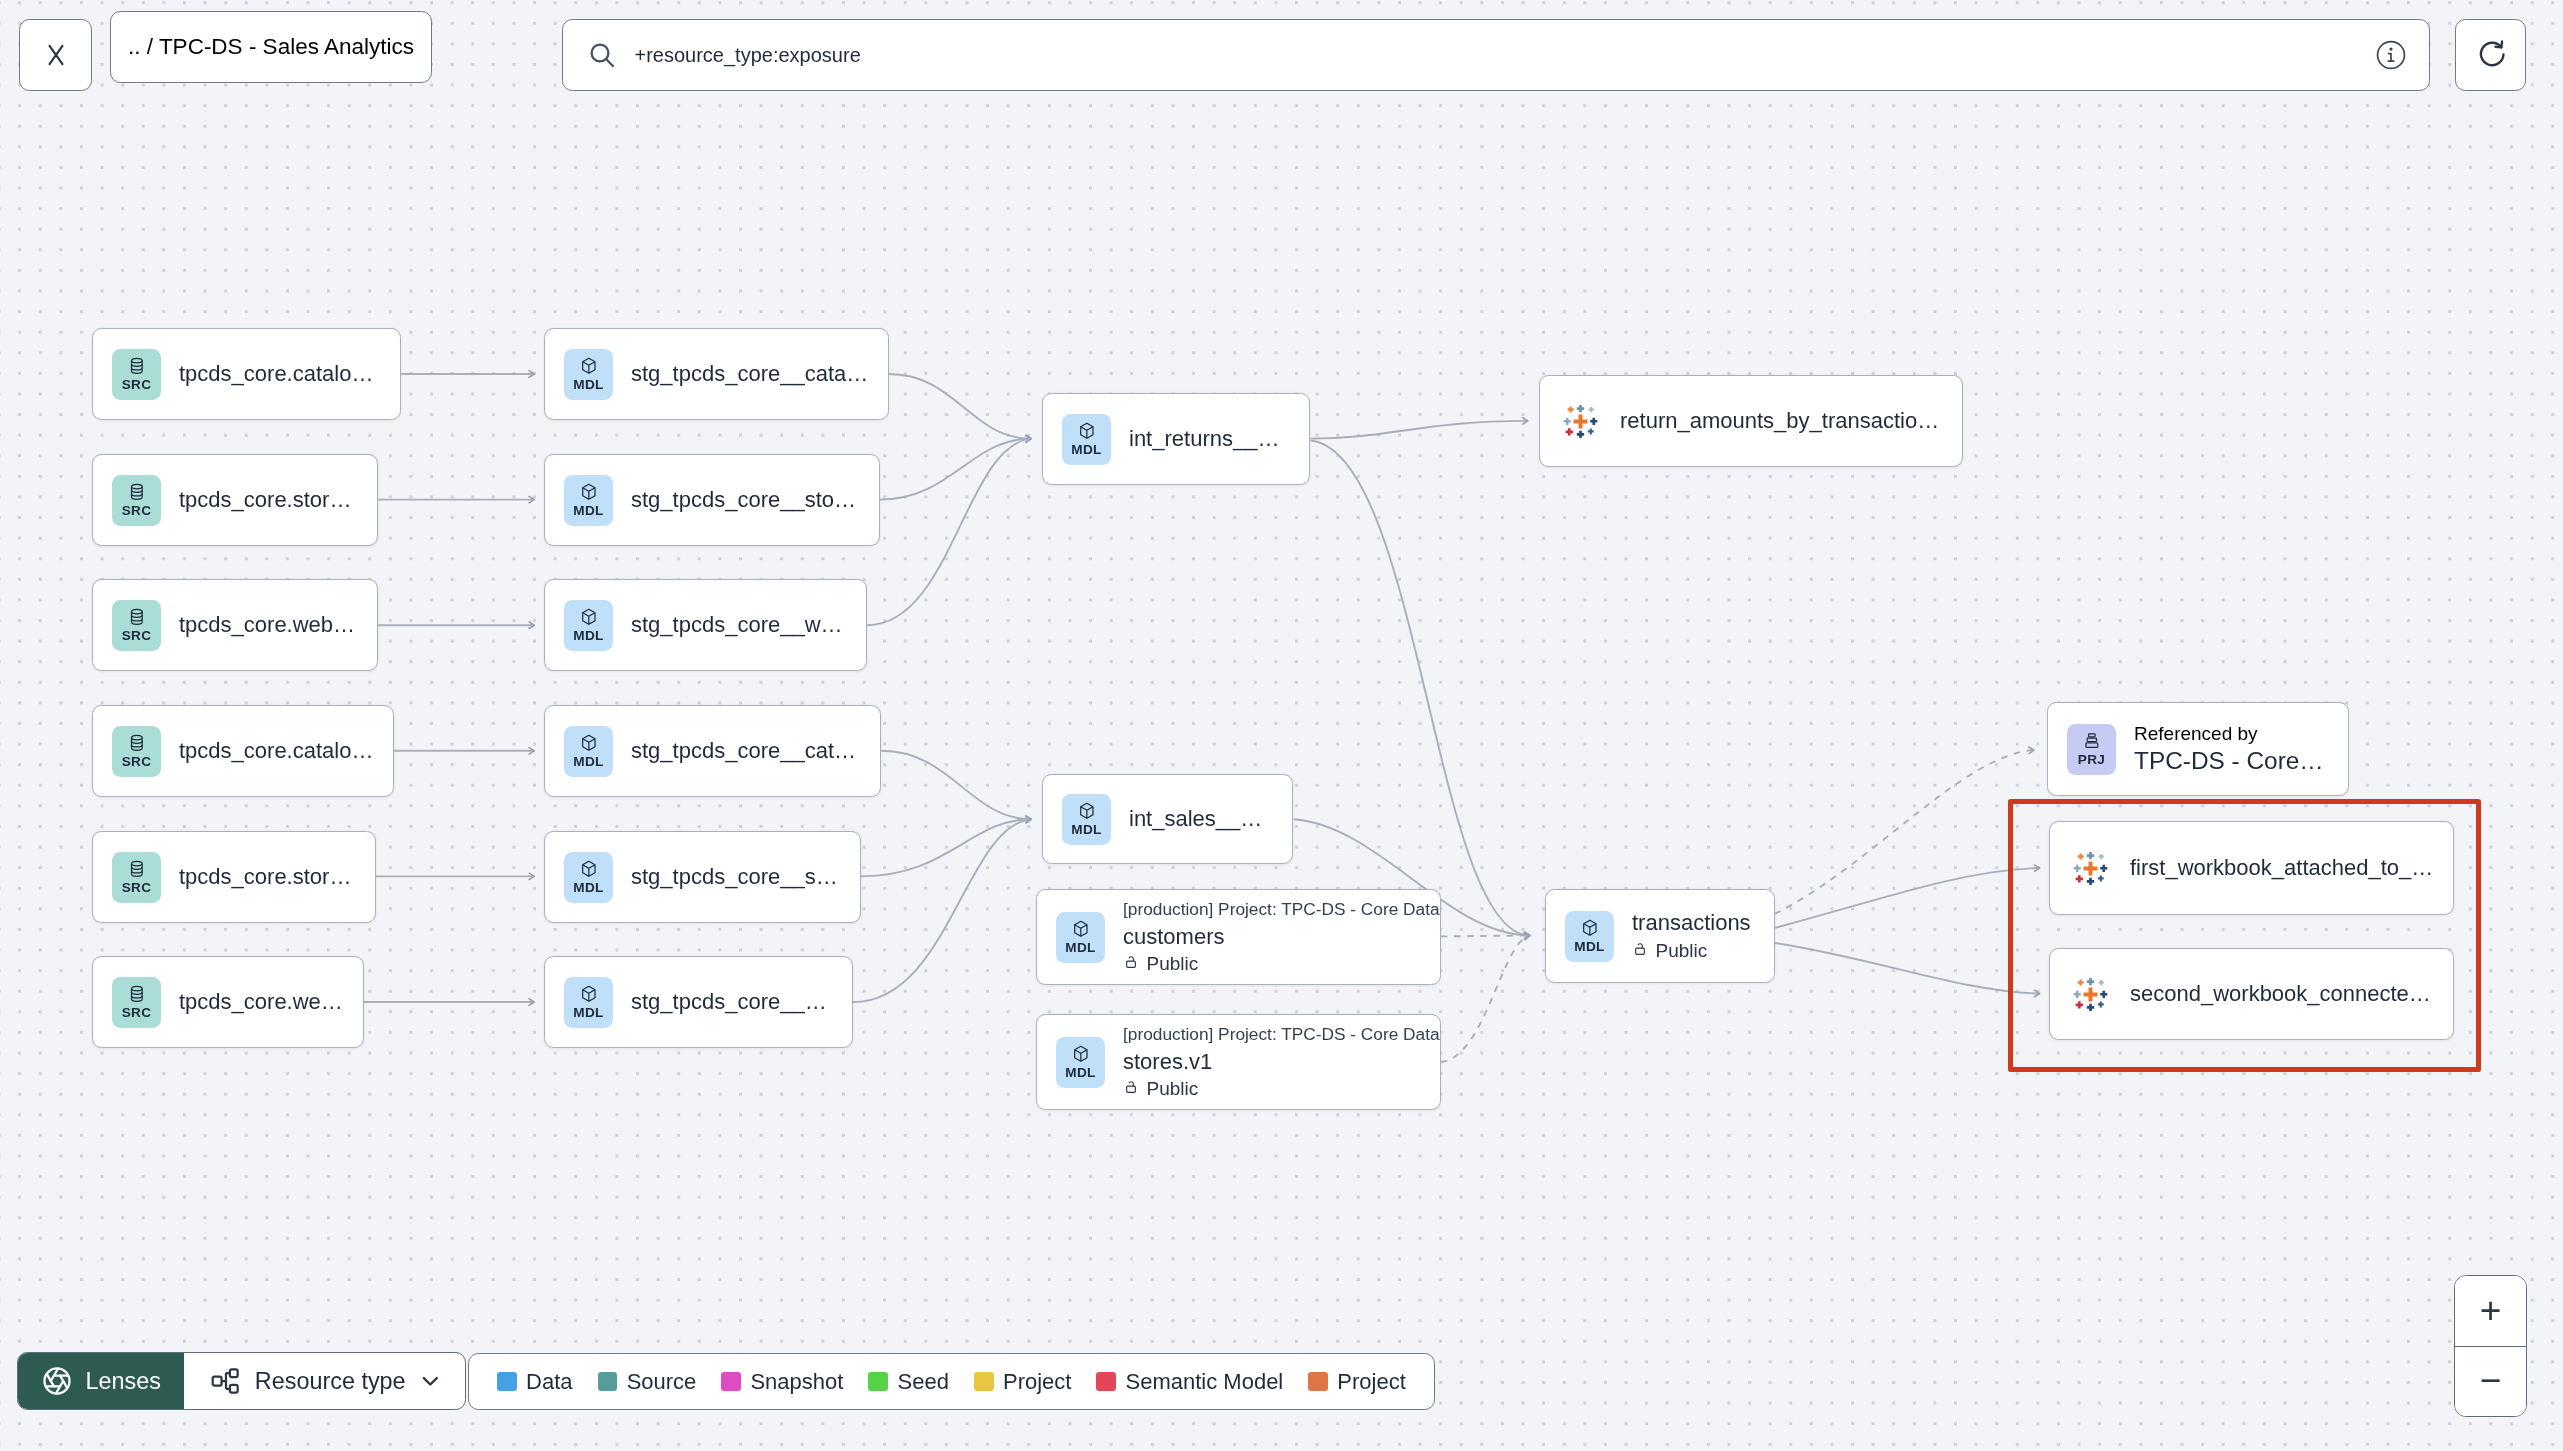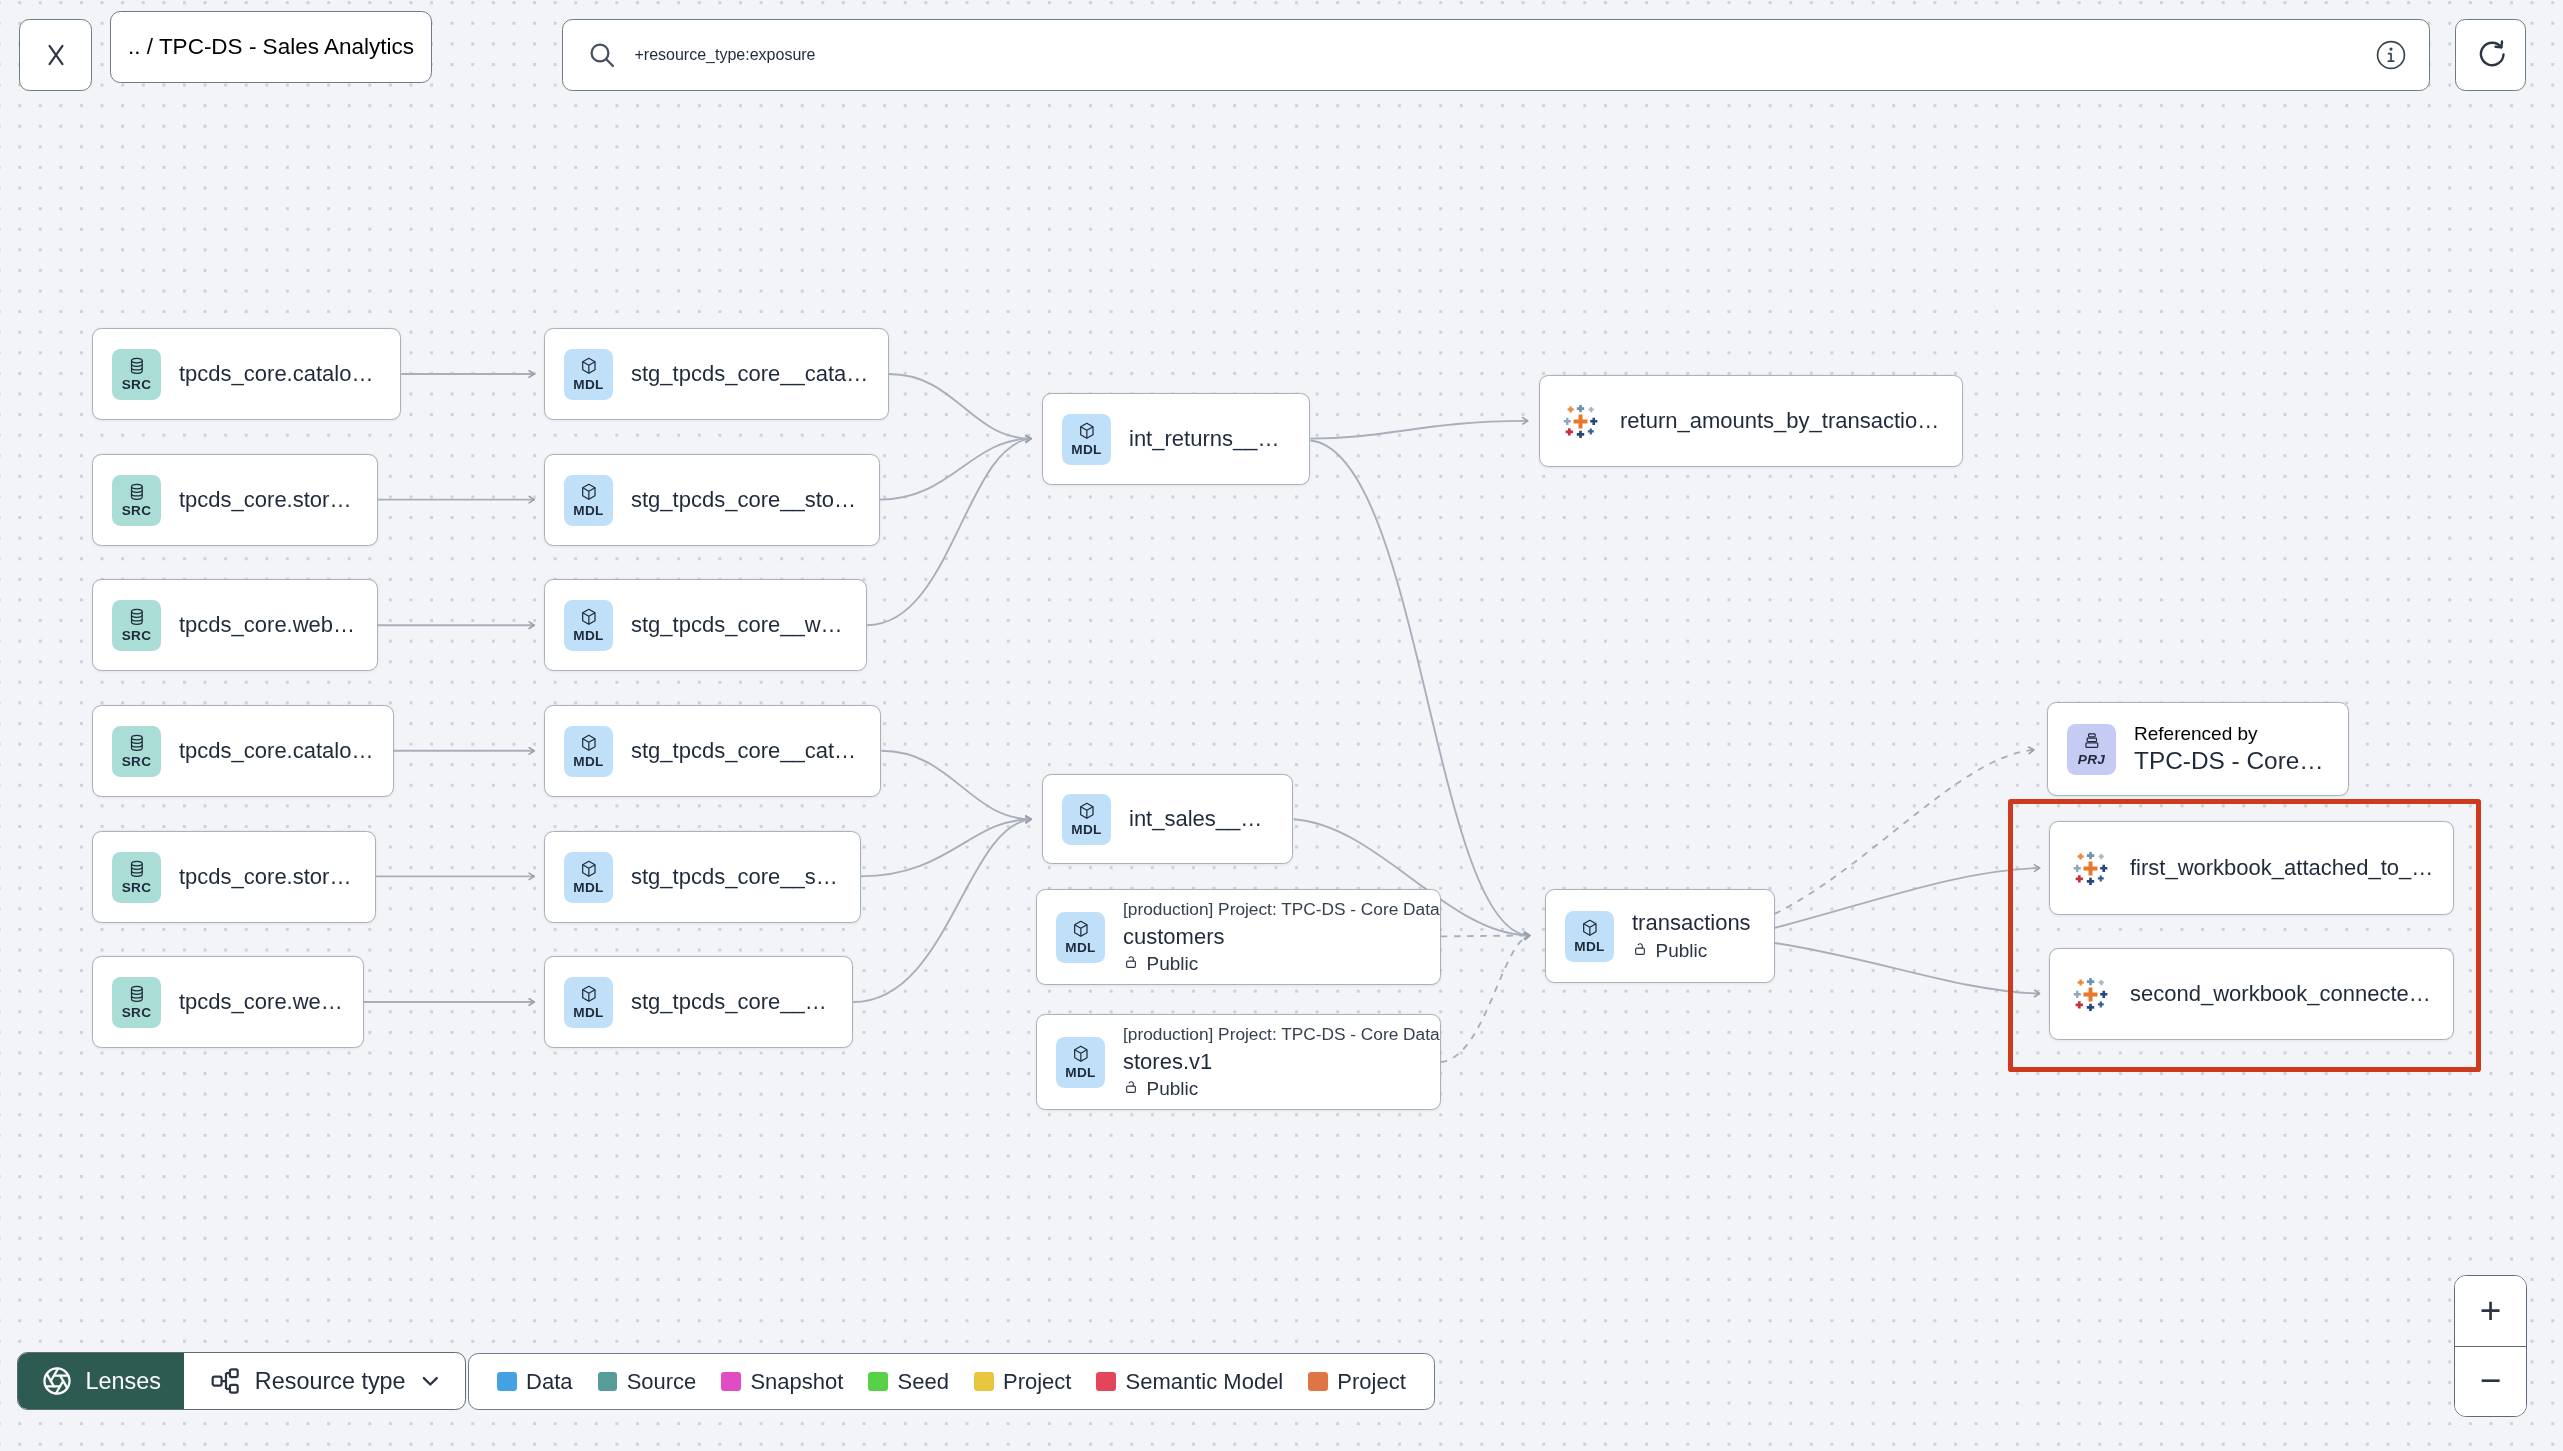--- a/index.html
+++ b/index.html
@@ -16,21 +16,21 @@
   
   .ctl{
     position:absolute;background:#fff;border:1.9px solid #6e7a8a;border-radius:10.3px;
     box-sizing:border-box;display:flex;align-items:center;justify-content:center;
   }
   .close-btn{left:19px;top:19px;width:73px;height:72px;cursor:pointer}
   .breadcrumb-btn{left:110px;top:11px;width:322px;height:72px;font-size:22.5px;cursor:pointer}
   .search-box{left:562px;top:19px;width:1868px;height:72px;justify-content:flex-start;padding:0 22.5px;gap:15px}
   .search-box input{
     border:none;outline:none;background:transparent;flex:1;
-    font-family:"Liberation Sans",sans-serif;font-size:16px;color:#1f2a3a;
+    font-family:"Liberation Sans",sans-serif;font-size:20px;color:#1f2a3a;
   }
   .refresh-btn{left:2455px;top:19px;width:71px;height:72px;cursor:pointer}
   
   #nodes .node{
     position:absolute;background:#fff;border:1.4px solid #a9b1bc;border-radius:9.4px;
     box-shadow:0 0.9px 2.8px rgba(25,35,50,.07);
     display:flex;align-items:center;gap:18px;padding:0 19px;box-sizing:border-box;
     white-space:nowrap;overflow:hidden;z-index:2;cursor:pointer;
   }
   .badge{
@@ -394,21 +394,21 @@
           <path d="M36,7.8 V13.6 M33.1,10.7 H38.9" stroke="#a3b6c4" stroke-width="2.2"></path>
           <path d="M11.5,31.4 V39.6 M7.4,35.5 H15.6" stroke="#c9303e" stroke-width="3"></path>
           <path d="M35.5,31.8 V38.4 M32.2,35.1 H38.8" stroke="#3d5e92" stroke-width="2.4"></path>
         </svg>
       </span>
       <div class="txt">
         <div class="name">return_amounts_by_transaction_type</div>
       </div>
     </div>
     <div class="node project" style="left: 2047px; top: 702px; width: 302px; height: 94px;">
-      <span class="badge" style="background: rgb(198, 203, 244); font-style: italic;">
+      <span class="badge" style="background: rgb(198, 203, 244);">
         <span>
           <svg width="19.7" height="19.7" viewBox="0 0 24 24" fill="none" stroke="#1e2a3a" stroke-width="1.5" stroke-linejoin="round">
             <rect x="8" y="3.5" width="8" height="3.6" rx="1"></rect>
             <rect x="6.3" y="8.8" width="11.4" height="4" rx="1"></rect>
             <rect x="4.8" y="14.5" width="14.4" height="5.5" rx="1.2"></rect>
           </svg>
         </span>
         <span class="bt">PRJ</span>
       </span>
       <div class="txt">

